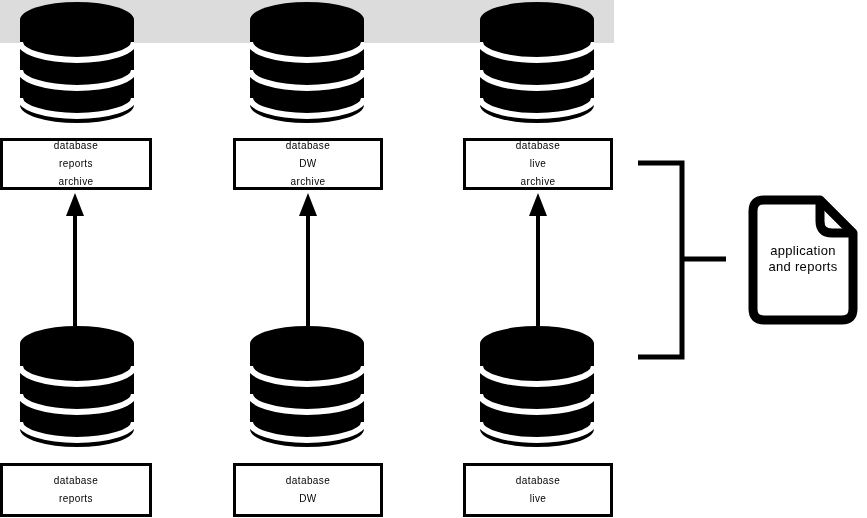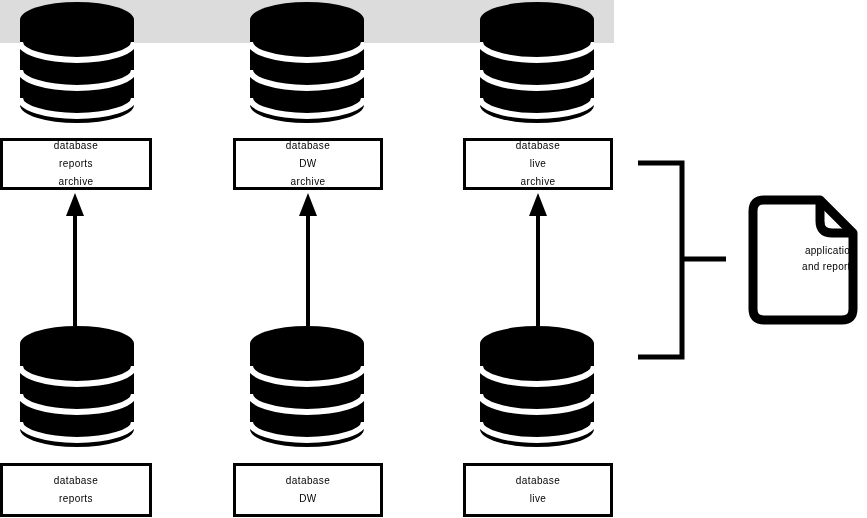--- a/index.html
+++ b/index.html
@@ -20,22 +20,22 @@
     text-align:center;
     font-size:10px;line-height:18px;letter-spacing:0.4px;
   }
   .multiline{white-space:pre-line;}
   .band{
     background:#dcdcdc;
     display:flex;align-items:center;justify-content:center;
     font-size:13.5px;letter-spacing:0.4px;
   }
   .doc-text{
-    text-align:right;
-    font-size:10px;line-height:16px;letter-spacing:0.3px;
+    text-align:center;
+    font-size:13px;line-height:16px;letter-spacing:0.3px;
   }
   svg{display:block;}
 </style>
 </head>
 <body>
 
 <div id="canvas">
 
   <div class="abs band" style="left:0;top:240;width:614px;height:43px;">
     <span>data migration</span>

